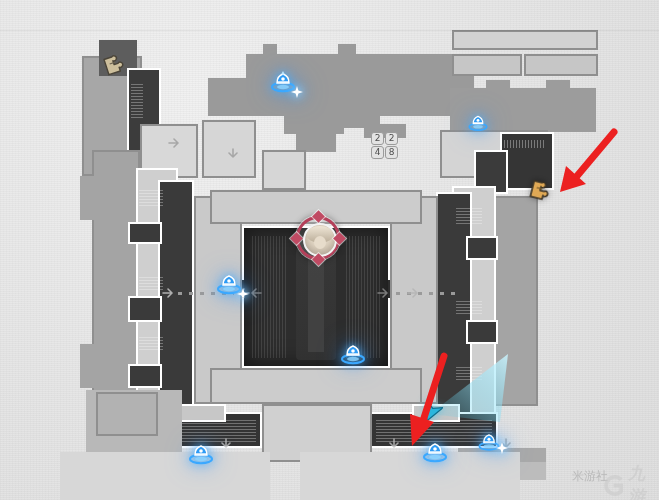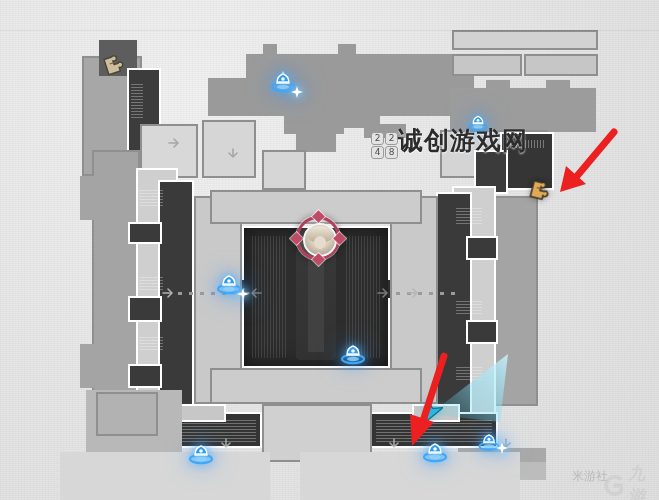--- a/index.html
+++ b/index.html
@@ -480,21 +480,20 @@
     </svg>
   </div>
 
   <div class="red-arrow" style="left:398px;top:352px;">
     <svg width="54" height="98" viewBox="0 0 54 98">
       <path d="M46 4 L24 72" stroke="#ec2020" stroke-width="7" stroke-linecap="round"></path>
       <path d="M14 94 L12 62 L36 70 Z" fill="#ec2020"></path>
     </svg>
   </div>
 
-  <div id="watermark-main" style="left:398px;top:124px;">诚创游戏网</div>
 
   <div id="watermark-sub" style="left:572px;top:468px;">米游社</div>
 
   <div id="brand-logo" style="left:602px;top:462px;">
     <span class="g">
       <svg viewBox="0 0 24 24" width="23" height="23">
         <path d="M20 6 A9 9 0 1 0 20 18 L20 12 L12 12" fill="none" stroke="currentColor" stroke-width="4" stroke-linecap="butt"></path>
       </svg>
     </span>
     <span class="btext">九游</span>

